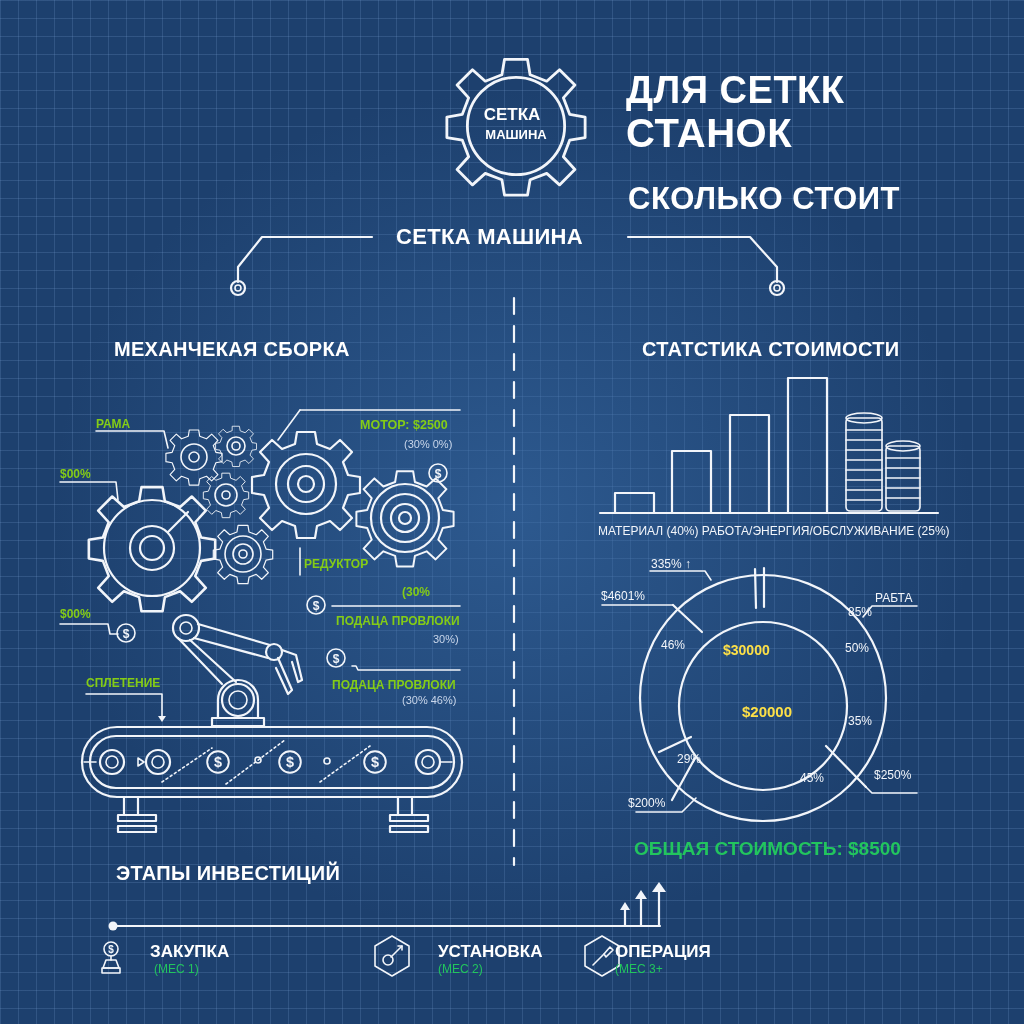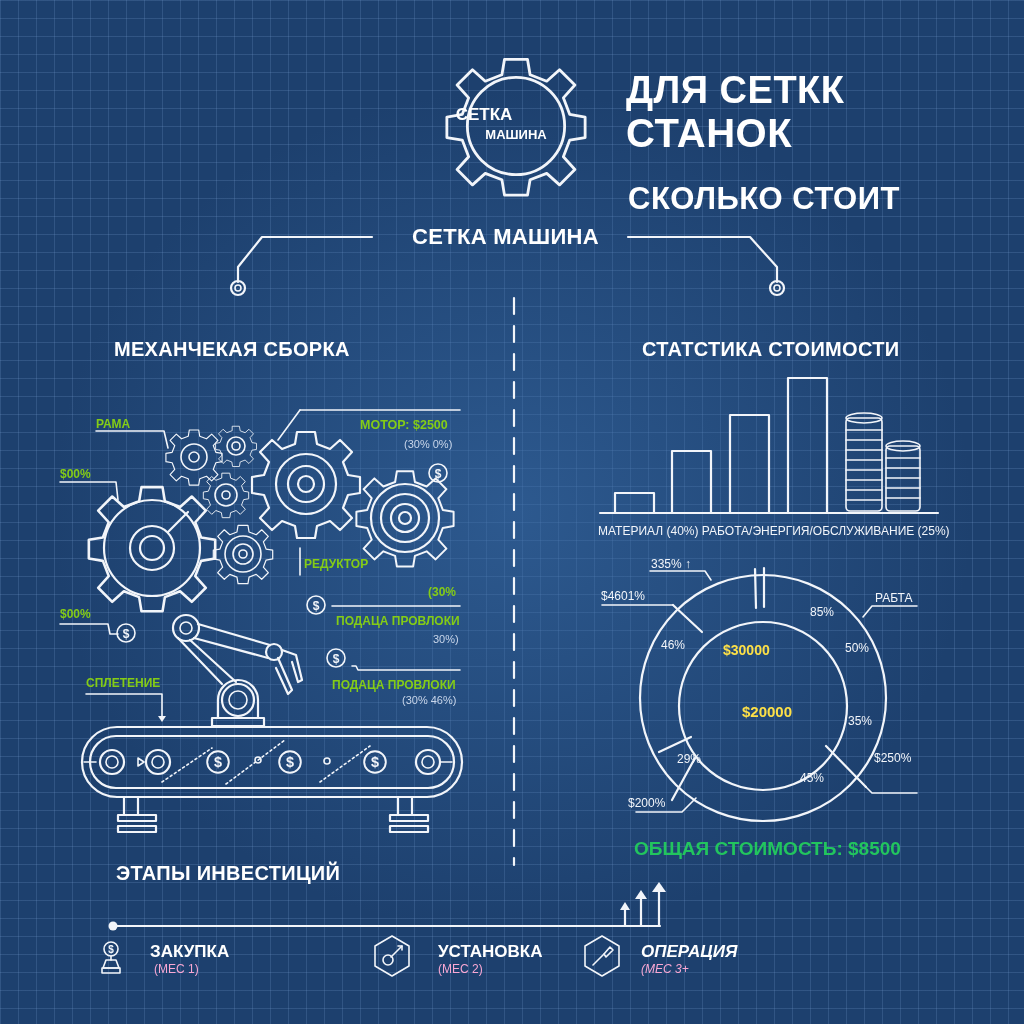--- a/index.html
+++ b/index.html
@@ -23,21 +23,21 @@
     .t2 { left: 626px; top: 112px; font-size: 40px; line-height: 42px; }
     .t3 { left: 628px; top: 150px; font-size: 31px; line-height: 34px; margin-top: 32px; }
     .gear-text { font-weight: 700; color: #fff; text-align: center; }
     .sec { font-weight: 700; color: #fff; font-size: 20px; letter-spacing: 0.3px; }
     .lbl { font-weight: 700; font-size: 12px; color: #84cc16; white-space: nowrap; }
     .sub { font-size: 11px; color: #c9d6ea; white-space: nowrap; }
     .pct { font-size: 12px; color: #f2f5fa; white-space: nowrap; }
     .big { font-weight: 700; font-size: 14px; color: #fde047; white-space: nowrap; }
     .total { font-weight: 700; font-size: 19px; color: #22c55e; }
     .stage-lbl { font-weight: 700; font-size: 17px; color: #fff; white-space: nowrap; }
-    .stage-sub { font-size: 12px; color: #f9a8d4; white-space: nowrap; }
+    .stage-sub { font-size: 12px; color: #22c55e; white-space: nowrap; }
   </style>
 </head>
 <body>
 
 <svg class="layer" viewBox="0 0 1024 1024">
   <defs>
 
     <g id="gear8">
       <path class="s" d="M-9,-52 L9,-52 L11,-40 L24,-35 L34,-44 L46,-32 L37,-22 L42,-9 L54,-7 L54,9 L42,11 L37,24 L46,34 L34,46 L24,37 L11,42 L9,54 L-9,54 L-11,42 L-24,37 L-34,46 L-46,34 L-37,24 L-42,11 L-54,9 L-54,-7 L-42,-9 L-37,-22 L-46,-32 L-34,-44 L-24,-35 L-11,-40 Z"></path>
     </g>
@@ -263,69 +263,69 @@
     <line class="s thin" x1="-1" y1="1" x2="10" y2="-10"></line>
     <polyline class="s thin" points="6,-10 10,-10 10,-6"></polyline>
   </g>
   <g transform="translate(602,956)">
     <polygon class="s thin" points="0,-20 17,-10 17,10 0,20 -17,10 -17,-10"></polygon>
     <line class="s thin" x1="-9" y1="9" x2="2" y2="-2"></line>
     <path class="s thin" d="M2,-2 L8,-9 L11,-6 L4,1 Z"></path>
   </g>
 </svg>
 
-<div class="abs gear-text" style="left:442px; top:106px; width:84px; font-size:17px; line-height:18px;">СЕТКА</div>
+<div class="abs gear-text" style="left:470px; top:106px; width:84px; font-size:17px; line-height:18px;">СЕТКА</div>
 <div class="abs gear-text" style="left:466px; top:127px; width:100px; font-size:13px; line-height:16px;">МАШИНА</div>
 
 <div class="abs title t1">ДЛЯ СЕТКК</div>
 <div class="abs title t2">СТАНОК</div>
 <div class="abs title t3">СКОЛЬКО СТОИТ</div>
 
-<div class="abs sec" style="left:396px; top:224px; font-size:22px;margin-left:16px;">СЕТКА МАШИНА</div>
+<div class="abs sec" style="left:396px; top:224px; font-size:22px;">СЕТКА МАШИНА</div>
 
 <div class="abs sec" style="left:114px; top:338px;">МЕХАНЧЕКАЯ СБОРКА</div>
 <div class="abs sec" style="left:642px; top:338px;">СТАТСТИКА СТОИМОСТИ</div>
 
 <div class="abs lbl" style="left:96px; top:417px;">РАМА</div>
 <div class="abs lbl" style="left:360px; top:418px; font-size:12.5px;">МОТОР: $2500</div>
 <div class="abs sub" style="left:404px; top:438px;">(30% 0%)</div>
 <div class="abs lbl" style="left:60px; top:467px;">$00%</div>
 <div class="abs lbl" style="left:304px; top:557px;">РЕДУКТОР</div>
-<div class="abs lbl" style="left:402px; top:585px;margin-left:26px;">(30%</div>
+<div class="abs lbl" style="left:402px; top:585px;">(30%</div>
 <div class="abs lbl" style="left:336px; top:614px;">ПОДАЦА ПРОВЛОКИ</div>
 <div class="abs sub" style="left:433px; top:633px;">30%)</div>
 <div class="abs lbl" style="left:60px; top:607px;">$00%</div>
 <div class="abs lbl" style="left:332px; top:678px;">ПОДАЦА ПРОВЛОКИ</div>
 <div class="abs sub" style="left:402px; top:694px;">(30% 46%)</div>
 <div class="abs lbl" style="left:86px; top:676px;">СПЛЕТЕНИЕ</div>
 
 <div class="abs pct" style="left:598px; top:524px; font-size:12px;">МАТЕРИАЛ (40%)   РАБОТА/ЭНЕРГИЯ/ОБСЛУЖИВАНИЕ (25%)</div>
 
 <div class="abs pct" style="left:651px; top:557px;">335% ↑</div>
 <div class="abs pct" style="left:601px; top:589px;">$4601%</div>
 <div class="abs pct" style="left:875px; top:591px;">РАБТА</div>
-<div class="abs pct" style="left:810px; top:605px;">85%</div>
+<div class="abs pct" style="left:848px; top:605px;">85%</div>
 <div class="abs pct" style="left:845px; top:641px;">50%</div>
 <div class="abs pct" style="left:661px; top:638px;">46%</div>
 <div class="abs big" style="left:723px; top:642px;">$30000</div>
 <div class="abs big" style="left:742px; top:703px; font-size:15px;">$20000</div>
 <div class="abs pct" style="left:848px; top:714px;">35%</div>
 <div class="abs pct" style="left:677px; top:752px;">29%</div>
 <div class="abs pct" style="left:800px; top:771px;">45%</div>
-<div class="abs pct" style="left:874px; top:751px;text-align:center;">$250%</div>
+<div class="abs pct" style="left:874px; top:768px;text-align:center;">$250%</div>
 <div class="abs pct" style="left:628px; top:796px;text-align:center;">$200%</div>
 
 <div class="abs total" style="left:634px; top:838px;">ОБЩАЯ СТОИМОСТЬ: $8500</div>
 
 <div class="abs sec" style="left:116px; top:862px;">ЭТАПЫ ИНВЕСТИЦИЙ</div>
 
 <div class="abs" style="left:150px; top:942px;">
   <div class="stage-lbl">ЗАКУПКА</div>
   <div class="stage-sub" style="margin-left:4px;">(МЕС 1)</div>
 </div>
 <div class="abs" style="left:438px; top:942px;">
   <div class="stage-lbl">УСТАНОВКА</div>
   <div class="stage-sub">(МЕС 2)</div>
 </div>
-<div class="abs" style="left:641px; top:942px;font-style:italic;">
+<div class="abs" style="left:615px; top:942px;">
   <div class="stage-lbl">ОПЕРАЦИЯ</div>
   <div class="stage-sub">(МЕС 3+</div>
 </div>
 
 </body></html>

